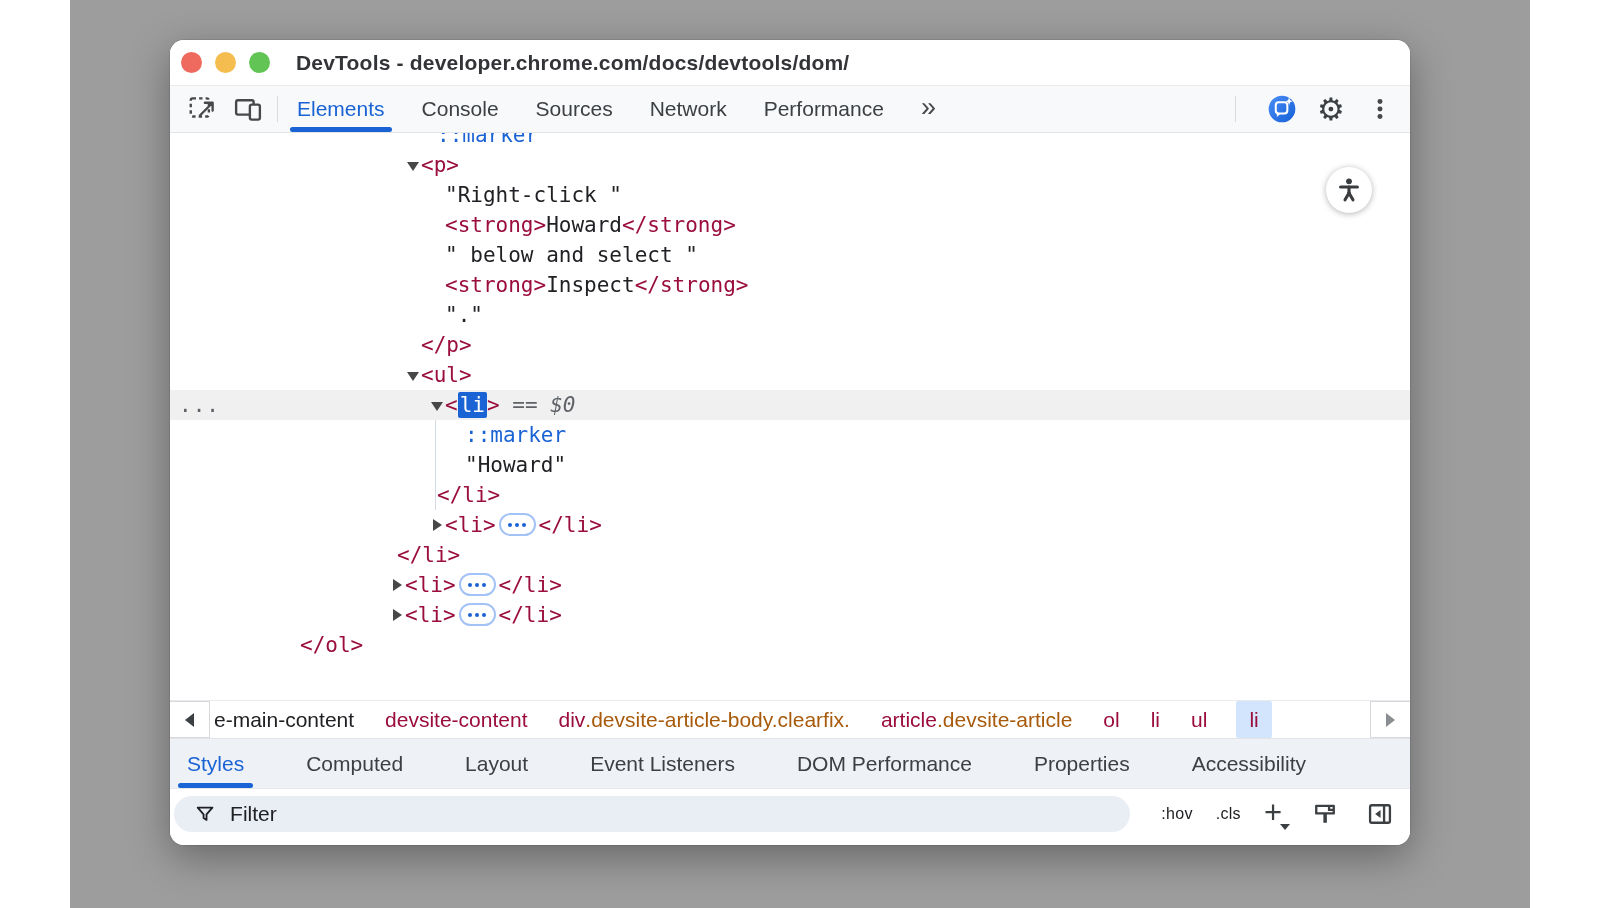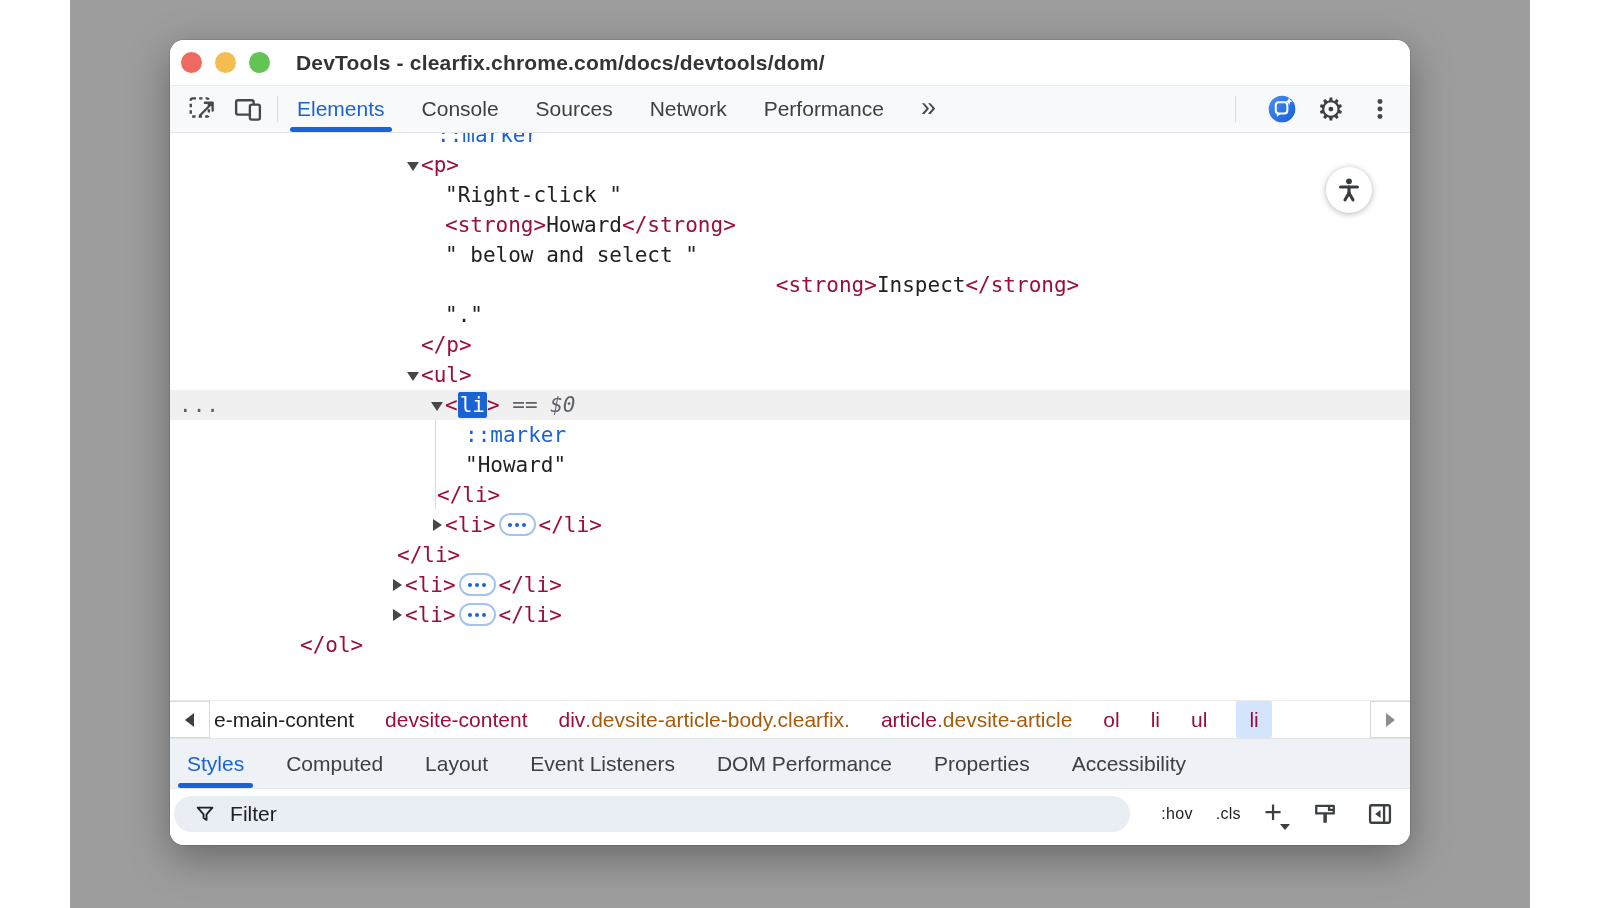--- a/index.html
+++ b/index.html
@@ -79,21 +79,21 @@
   .ctri-r { width:0; height:0; border-top:7px solid transparent; border-bottom:7px solid transparent;
             border-left:9px solid #8a8d91; }
   .crumbs { flex:1; display:flex; align-items:stretch; gap:27px; overflow:hidden; padding-left:2px; }
   .crumb { display:flex; align-items:center; white-space:nowrap; padding:0 2px; }
   .crumb.sel { background:var(--crumb-selected-bg,#d3e4fd); padding:0 13px; border-radius:2px; }
   .cp-plain { color:#202124; }
   .cp-tag   { color:var(--tag-crimson,#9a0d3c); }
   .cp-class { color:var(--attr-orange,#a85a0b); }
 
   
-  .tabsbar { height:50px; flex:none; display:flex; align-items:stretch; gap:42px;
+  .tabsbar { height:50px; flex:none; display:flex; align-items:stretch; gap:62px;
              background:var(--tabsbar-bg,#eef1f6); border-top:1px solid #e2e4e8; padding:0 0 0 17px; }
   .btab { position:relative; display:flex; align-items:center; font-size:21px; color:#3c4043; }
   .btab.sel { color:var(--accent-blue,#1a63d5); }
   .btab.sel::after { content:""; position:absolute; left:-9px; right:-9px; bottom:0; height:5px;
                      border-radius:3px; background:var(--accent-blue,#1a63d5); }
 
   
   .filterbar { flex:1; min-height:57px; background:#fff; border-top:1px solid #e6e8ec;
                display:flex; align-items:flex-start; padding:7px 14px 0 4px; }
   .filter-pill { width:956px; height:36px; border-radius:18px; background:var(--filter-pill-bg,#e9edf4);
@@ -114,21 +114,21 @@
 <body>
 
 <div class="desktop"></div>
 
 <div class="window">
 
   <div class="titlebar">
     <span class="light" style="background:var(--traffic-red,#ee6a5f)"></span>
     <span class="light" style="background:var(--traffic-yellow,#f5bd4f)"></span>
     <span class="light" style="background:var(--traffic-green,#61c454)"></span>
-    <span class="title">DevTools - clearfix.chrome.com/docs/devtools/dom/</span>
+    <span class="title">DevTools - developer.chrome.com/docs/devtools/dom/</span>
   </div>
 
   <div class="toolbar">
     <span class="icon-btn">
       <svg width="30" height="30" viewBox="0 0 24 24">
         <rect x="3" y="3.5" width="14.5" height="14.5" rx="1.5" fill="none" stroke="#46484a" stroke-width="1.9" stroke-dasharray="2.7 2.5"></rect>
         <path d="M10.5 17 L20.5 7 M20.5 7 h-6.2 M20.5 7 v6.2" fill="none" stroke="#46484a" stroke-width="1.9" stroke-linecap="round" stroke-linejoin="round"></path>
       </svg>
     </span>
     <span class="icon-btn" style="margin-left:14px">
@@ -175,21 +175,21 @@
     </div>
   </div>
 
   <div class="tree">
     <div id="tree-rows">
         <div class="trow cliprow" style="padding-left: 251px;"><span class="arrowslot"></span><span class="pt pt-pseudo">::marker</span></div>
         <div class="trow" style="padding-left: 235px;"><span class="arrowslot"><i class="tri down"></i></span><span class="pt pt-tag">&lt;p&gt;</span></div>
         <div class="trow" style="padding-left: 259px;"><span class="arrowslot"></span><span class="pt pt-text">"Right-click "</span></div>
         <div class="trow" style="padding-left: 259px;"><span class="arrowslot"></span><span class="pt pt-tag">&lt;strong&gt;</span><span class="pt pt-text">Howard</span><span class="pt pt-tag">&lt;/strong&gt;</span></div>
         <div class="trow" style="padding-left: 259px;"><span class="arrowslot"></span><span class="pt pt-text">" below and select "</span></div>
-        <div class="trow" style="padding-left: 259px; text-align: center;"><span class="arrowslot"></span><span class="pt pt-tag">&lt;strong&gt;</span><span class="pt pt-text">Inspect</span><span class="pt pt-tag">&lt;/strong&gt;</span></div>
+        <div class="trow" style="padding-left: 259px;"><span class="arrowslot"></span><span class="pt pt-tag">&lt;strong&gt;</span><span class="pt pt-text">Inspect</span><span class="pt pt-tag">&lt;/strong&gt;</span></div>
         <div class="trow" style="padding-left: 259px;"><span class="arrowslot"></span><span class="pt pt-text">"."</span></div>
         <div class="trow" style="padding-left: 235px;"><span class="arrowslot"></span><span class="pt pt-tag">&lt;/p&gt;</span></div>
         <div class="trow" style="padding-left: 235px;"><span class="arrowslot"><i class="tri down"></i></span><span class="pt pt-tag">&lt;ul&gt;</span></div>
         <div class="trow selrow" style="padding-left: 259px;"><span class="gutter">...</span><span class="arrowslot"><i class="tri down"></i></span><span class="pt pt-tag">&lt;</span><span class="pt pt-sel">li</span><span class="pt pt-tag">&gt;</span><span class="pt pt-eq"> == </span><span class="pt pt-var">$0</span></div>
         <div class="trow" style="padding-left: 279px;"><span class="arrowslot"></span><span class="pt pt-pseudo">::marker</span></div>
         <div class="trow" style="padding-left: 279px;"><span class="arrowslot"></span><span class="pt pt-text">"Howard"</span></div>
         <div class="trow" style="padding-left: 251px;"><span class="arrowslot"></span><span class="pt pt-tag">&lt;/li&gt;</span></div>
         <div class="trow" style="padding-left: 259px;"><span class="arrowslot"><i class="tri right"></i></span><span class="pt pt-tag">&lt;li&gt;</span><span class="pill"><b class="dot"></b><b class="dot"></b><b class="dot"></b></span><span class="pt pt-tag">&lt;/li&gt;</span></div>
         <div class="trow" style="padding-left: 211px;"><span class="arrowslot"></span><span class="pt pt-tag">&lt;/li&gt;</span></div>
         <div class="trow" style="padding-left: 219px;"><span class="arrowslot"><i class="tri right"></i></span><span class="pt pt-tag">&lt;li&gt;</span><span class="pill"><b class="dot"></b><b class="dot"></b><b class="dot"></b></span><span class="pt pt-tag">&lt;/li&gt;</span></div>

